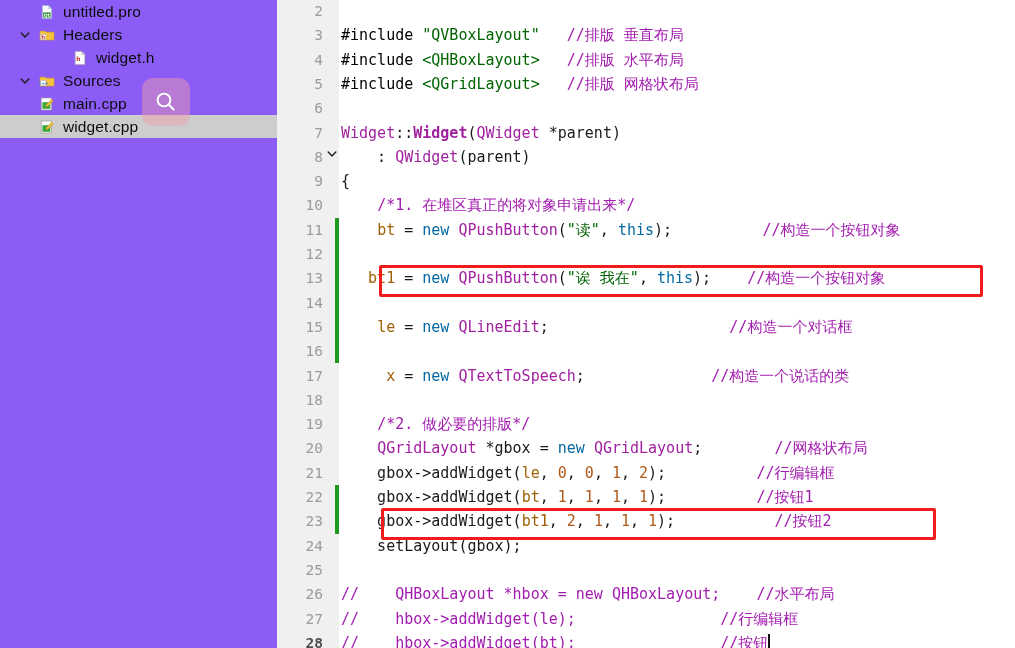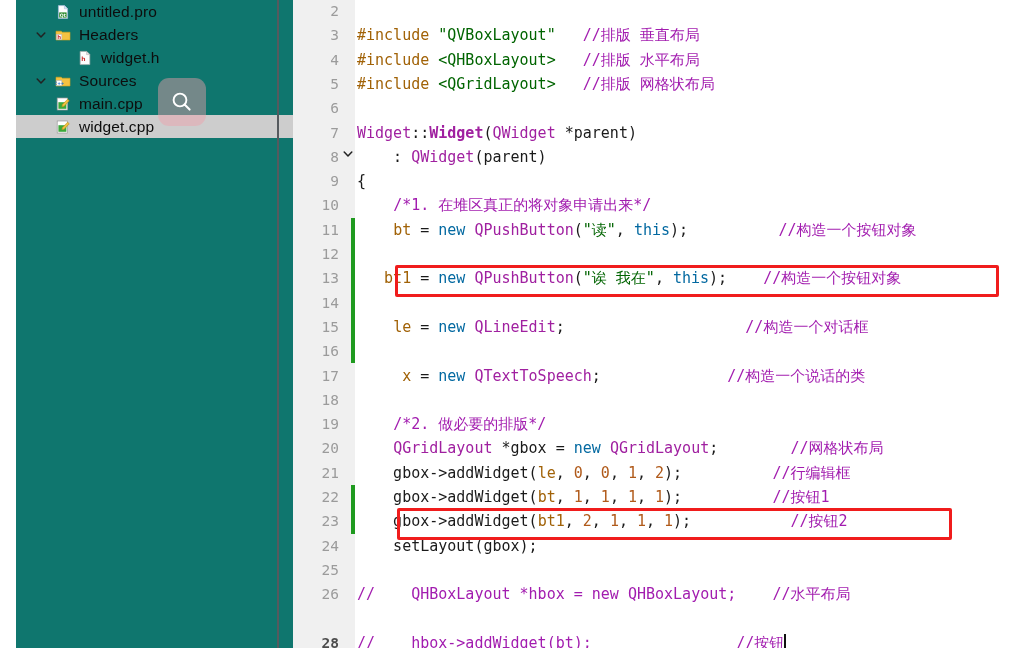--- a/index.html
+++ b/index.html
@@ -4,43 +4,43 @@
 <style>
   html,body{margin:0;padding:0;}
   body{
     width:1015px;height:648px;overflow:hidden;background:#ffffff;
     font-family:"Liberation Sans","DejaVu Sans",sans-serif;
   }
   .app{position:relative;width:1015px;height:648px;display:flex;}
 
   
   .sidebar{
-    position:relative;width:277px;height:648px;background:#0f766e;
-    flex:0 0 277px;overflow:hidden;margin-left:16px;
+    position:relative;width:277px;height:648px;background:#8b5cf6;
+    flex:0 0 277px;overflow:hidden;
   }
   .tree{padding-top:0;}
   .node{
     position:relative;height:23px;display:flex;align-items:center;
     font-size:15px;color:#111111;white-space:nowrap;
   }
   .node.selected{background:#cdcdcd;}
   .chev{
     width:22px;flex:0 0 22px;display:flex;align-items:center;justify-content:center;
     color:#333;font-size:11px;line-height:1;
   }
   .chev svg{display:block;}
   .ico{
     width:22px;flex:0 0 22px;display:flex;align-items:center;justify-content:center;
   }
   .ico svg{display:block;}
   .nlabel{padding-left:5px;font-size:15.5px;color:#0d0d0d;letter-spacing:.1px;}
 
   .indent-0{padding-left:14px;}
   .indent-1{padding-left:14px;}
-  .indent-2{padding-left:36px;}
+  .indent-2{padding-left:47px;}
 
   
   .search-overlay{
     position:absolute;left:142px;top:78px;width:48px;height:48px;
     background:rgba(240,160,170,.45);border-radius:11px;
     display:flex;align-items:center;justify-content:center;pointer-events:auto;
   }
 
   
   .vdiv{
@@ -71,21 +71,21 @@
     position:absolute;left:49px;top:0;width:12px;text-align:center;color:#2b2b2b;font-size:11px;
   }
   .chg{
     position:absolute;left:58px;top:0;width:4px;height:24.3px;background:#1f9a1f;
   }
   .ltext{
     position:absolute;left:64px;top:0;white-space:pre;
   }
 
   
-  .t-pre{color:#a16207;}        
+  .t-pre{color:#000000;}        
   .t-str{color:#006400;}        
   .t-cmt{color:#a21caf;}        
   .t-typ{color:#a020a0;}        
   .t-typb{color:#a020a0;font-weight:bold;}
   .t-kw{color:#0369a1;}         
   .t-var{color:#a16207;}        
   .t-pln{color:#1a1a1a;}        
   .t-num{color:#b05a1a;}        
 
   
@@ -216,18 +216,19 @@
         <div class="line" style="top: 363.5px; position: absolute; left: 0px; right: 0px;"><span class="lnum">17</span><span class="ltext"><span class="t-pln">     </span><span class="t-var">x</span><span class="t-pln"> = </span><span class="t-kw">new</span><span class="t-pln"> </span><span class="t-typ">QTextToSpeech</span><span class="t-pln">;</span><span class="t-pln">              </span><span class="t-cmt">//构造一个说话的类</span></span></div>
         <div class="line" style="top: 387.8px; position: absolute; left: 0px; right: 0px;"><span class="lnum">18</span><span class="ltext"></span></div>
         <div class="line" style="top: 412.1px; position: absolute; left: 0px; right: 0px;"><span class="lnum">19</span><span class="ltext"><span class="t-pln">    </span><span class="t-cmt">/*2. 做必要的排版*/</span></span></div>
         <div class="line" style="top: 436.4px; position: absolute; left: 0px; right: 0px;"><span class="lnum">20</span><span class="ltext"><span class="t-pln">    </span><span class="t-typ">QGridLayout</span><span class="t-pln"> *gbox = </span><span class="t-kw">new</span><span class="t-pln"> </span><span class="t-typ">QGridLayout</span><span class="t-pln">;</span><span class="t-pln">        </span><span class="t-cmt">//网格状布局</span></span></div>
         <div class="line" style="top: 460.7px; position: absolute; left: 0px; right: 0px;"><span class="lnum">21</span><span class="ltext"><span class="t-pln">    gbox-&gt;addWidget(</span><span class="t-var">le</span><span class="t-pln">, </span><span class="t-num">0</span><span class="t-pln">, </span><span class="t-num">0</span><span class="t-pln">, </span><span class="t-num">1</span><span class="t-pln">, </span><span class="t-num">2</span><span class="t-pln">);</span><span class="t-pln">          </span><span class="t-cmt">//行编辑框</span></span></div>
         <div class="line" style="top: 485px; position: absolute; left: 0px; right: 0px;"><span class="lnum">22</span><span class="chg"></span><span class="ltext"><span class="t-pln">    gbox-&gt;addWidget(</span><span class="t-var">bt</span><span class="t-pln">, </span><span class="t-num">1</span><span class="t-pln">, </span><span class="t-num">1</span><span class="t-pln">, </span><span class="t-num">1</span><span class="t-pln">, </span><span class="t-num">1</span><span class="t-pln">);</span><span class="t-pln">          </span><span class="t-cmt">//按钮1</span></span></div>
         <div class="line" style="top: 509.3px; position: absolute; left: 0px; right: 0px;"><span class="lnum">23</span><span class="chg"></span><span class="ltext"><span class="t-pln">    gbox-&gt;addWidget(</span><span class="t-var">bt1</span><span class="t-pln">, </span><span class="t-num">2</span><span class="t-pln">, </span><span class="t-num">1</span><span class="t-pln">, </span><span class="t-num">1</span><span class="t-pln">, </span><span class="t-num">1</span><span class="t-pln">);</span><span class="t-pln">           </span><span class="t-cmt">//按钮2</span></span></div>
         <div class="line" style="top: 533.6px; position: absolute; left: 0px; right: 0px;"><span class="lnum">24</span><span class="ltext"><span class="t-pln">    setLayout(gbox);</span></span></div>
         <div class="line" style="top: 557.9px; position: absolute; left: 0px; right: 0px;"><span class="lnum">25</span><span class="ltext"></span></div>
         <div class="line" style="top: 582.2px; position: absolute; left: 0px; right: 0px;"><span class="lnum">26</span><span class="ltext"><span class="t-cmt">//    QHBoxLayout *hbox = new QHBoxLayout;</span><span class="t-pln">    </span><span class="t-cmt">//水平布局</span></span></div>
+        <div class="line" style="top: 606.5px; position: absolute; left: 0px; right: 0px;"><span class="lnum">27</span><span class="ltext"><span class="t-cmt">//    hbox-&gt;addWidget(le);</span><span class="t-pln">                </span><span class="t-cmt">//行编辑框</span></span></div>
         <div class="line" style="top: 630.8px; position: absolute; left: 0px; right: 0px;"><span class="lnum cur">28</span><span class="ltext"><span class="t-cmt">//    hbox-&gt;addWidget(bt);</span><span class="t-pln">                </span><span class="t-cmt">//按钮</span><span class="caret"></span></span></div>
       </div>
   <div class="redbox" style="top: 265.3px; left: 102px; width: 598px; height: 25.3px;"></div>
       <div class="redbox" style="top: 508.3px; left: 104px; width: 549px; height: 25.3px;"></div>
     </div>
 </div>
 
 </body></html>

